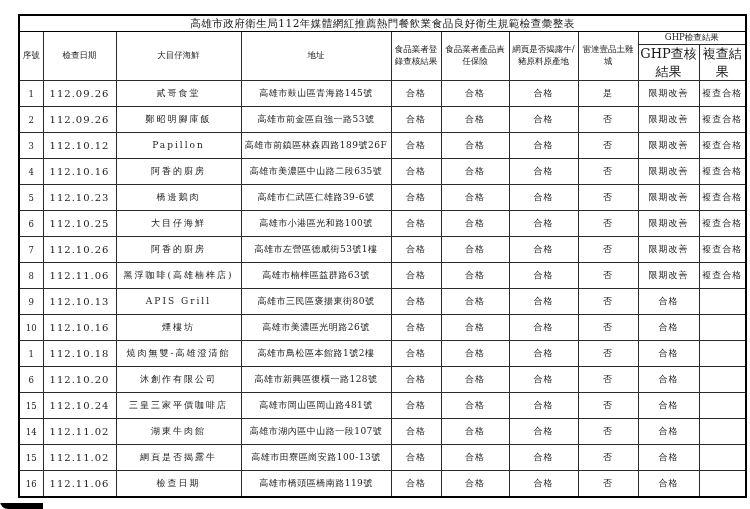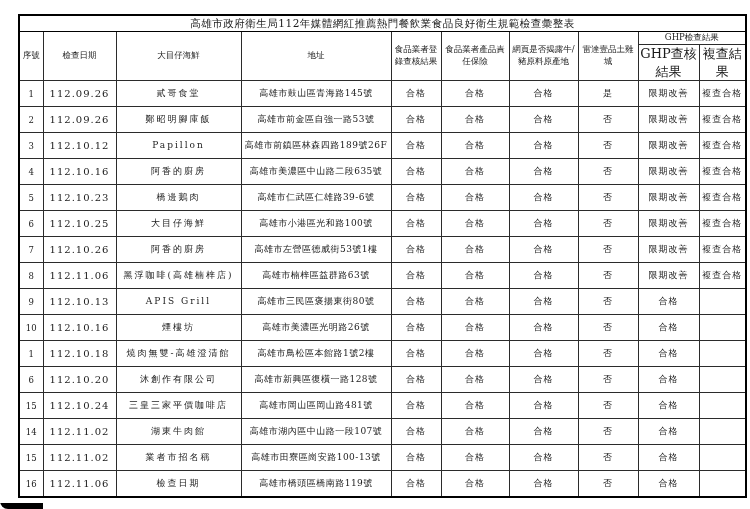--- a/index.html
+++ b/index.html
@@ -248,21 +248,21 @@
           <td class="c-registration">合格</td>
           <td class="c-insurance">合格</td>
           <td class="c-origin">合格</td>
           <td class="c-expired">否</td>
           <td class="c-ghp">合格</td>
           <td class="c-recheck"></td>
         </tr>
         <tr>
           <td class="c-seq">15</td>
           <td class="c-date">112.11.02</td>
-          <td class="c-name">業者市招名稱</td>
+          <td class="c-name">網頁是否揭露牛</td>
           <td class="c-address">高雄市田寮區崗安路100-13號</td>
           <td class="c-registration">合格</td>
           <td class="c-insurance">合格</td>
           <td class="c-origin">合格</td>
           <td class="c-expired">否</td>
           <td class="c-ghp">合格</td>
           <td class="c-recheck"></td>
         </tr>
         <tr>
           <td class="c-seq">16</td>

